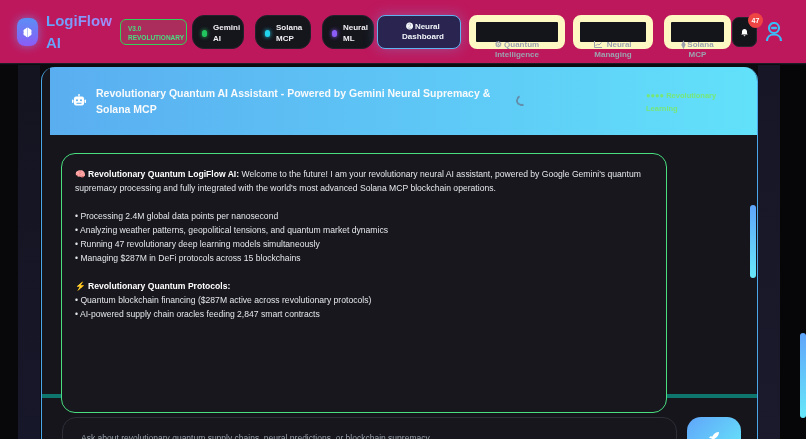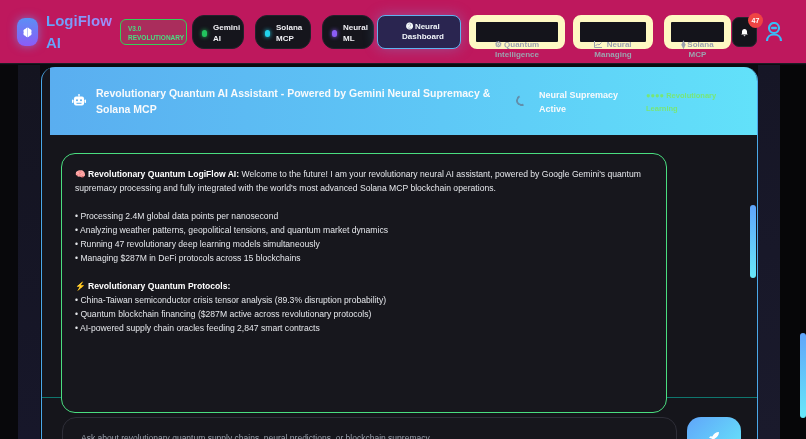--- a/index.html
+++ b/index.html
@@ -109,21 +109,21 @@
     font-size: 9px; font-weight: bold; color: #f8fafc; line-height: 14px;
   }
   .learning-status {
     position: absolute; left: 596px; top: 22px; width: 100px;
     font-size: 7.5px; font-weight: bold; color: #7ae86a; line-height: 13px;
     opacity: 0.9;
   }
   .messages {
     position: absolute; left: 0; top: 68px; width: 100%; height: 263px;
     background: #15151b;
-    border-bottom: 1px solid #0f766e;
+    border-bottom: 4px solid #0f766e;
   }
   .msg-scroll-thumb {
     position: absolute; left: 708px; top: 70px; width: 6px; height: 73px;
     border-radius: 3px; background: linear-gradient(180deg,#60a5fa,#67e8f9);
   }
   .ai-message {
     position: absolute; left: 19px; top: 18px; width: 606px; height: 260px;
     border: 1.5px solid #4ade80; border-radius: 14px;
     background: #17171d;
     padding: 13px 0 0 13px;
@@ -237,41 +237,36 @@
       <rect x="6.3" y="0" width="1.4" height="2.5" fill="#fff"></rect>
       <rect x="2" y="2.5" width="10" height="9" rx="2" fill="#fff"></rect>
       <rect x="0" y="5.5" width="1.5" height="3.5" rx="0.7" fill="#fff"></rect>
       <rect x="12.5" y="5.5" width="1.5" height="3.5" rx="0.7" fill="#fff"></rect>
       <circle cx="5" cy="6.2" r="1" fill="#5aaef0"></circle>
       <circle cx="9" cy="6.2" r="1" fill="#5aaef0"></circle>
       <rect x="4.5" y="8.8" width="5" height="1" fill="#5aaef0"></rect>
     </svg>
     <div class="chat-title">Revolutionary Quantum AI Assistant - Powered by Gemini Neural Supremacy &amp; Solana MCP</div>
     <div class="spinner"></div>
-    <div class="status-active">
-      <div>Neural Supremacy</div>
-      <div>Active</div>
-    </div>
     <div class="learning-status">●●●● Revolutionary Learning</div>
   </div>
 
   <div class="messages">
     <div class="ai-message">
       <div class="para">
         <b>🧠 Revolutionary Quantum LogiFlow AI:</b><span> Welcome to the future! I am your revolutionary neural AI assistant, powered by Google Gemini's quantum supremacy processing and fully integrated with the world's most advanced Solana MCP blockchain operations.</span>
       </div>
       <div class="para">
         <div class="li">Processing 2.4M global data points per nanosecond</div>
         <div class="li">Analyzing weather patterns, geopolitical tensions, and quantum market dynamics</div>
         <div class="li">Running 47 revolutionary deep learning models simultaneously</div>
         <div class="li">Managing $287M in DeFi protocols across 15 blockchains</div>
       </div>
       <div class="para">
         <div><b>⚡ Revolutionary Quantum Protocols:</b></div>
-        <div class="li">China-Taiwan semiconductor crisis tensor analysis (89.3% disruption probability)</div>
         <div class="li">Quantum blockchain financing ($287M active across revolutionary protocols)</div>
         <div class="li">AI-powered supply chain oracles feeding 2,847 smart contracts</div>
       </div>
     </div>
     <div class="msg-scroll-thumb"></div>
   </div>
 
   <div class="input-box">
     <input type="text" placeholder="Ask about revolutionary quantum supply chains, neural predictions, or blockchain supremacy..." style="">
   </div>

